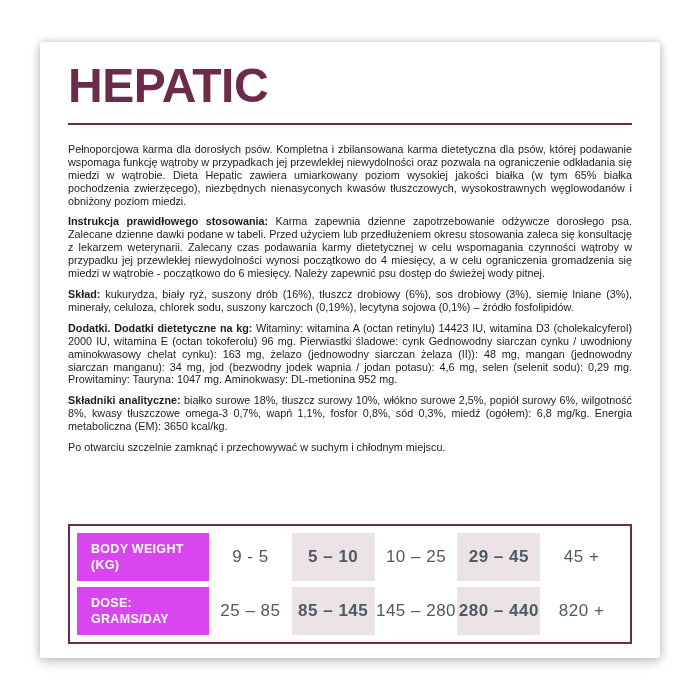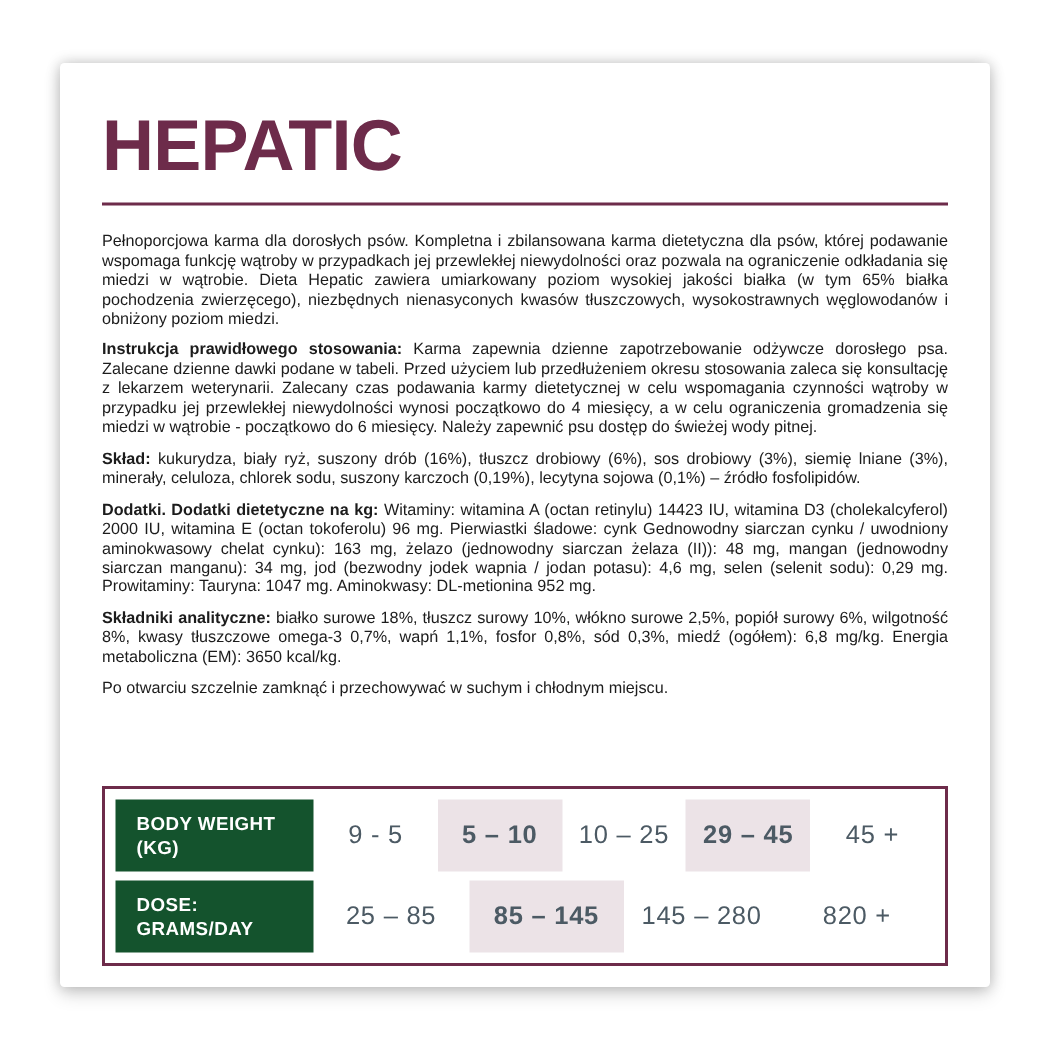--- a/index.html
+++ b/index.html
@@ -19,21 +19,21 @@
   .card {
     position: absolute;
     left: 40px;
     top: 42px;
     width: 620px;
     height: 616px;
     box-sizing: border-box;
     background: #ffffff;
     border-radius: 3px;
     box-shadow: 0 0 9px rgba(0,0,0,0.22), 0 5px 12px rgba(0,0,0,0.14);
-    padding: 32px 28px 14px 28px;
+    padding: 20px 28px 14px 28px;
     display: flex;
     flex-direction: column;
   }
   .title {
     margin: 0;
     color: #6d2b4a;
     font-size: 48px;
     font-weight: bold;
     letter-spacing: -0.5px;
     line-height: 1.02;
@@ -77,21 +77,21 @@
     display: flex;
     height: 48px;
   }
   .g-row + .g-row {
     margin-top: 6px;
   }
   .g-label {
     width: 132px;
     flex: 0 0 132px;
     box-sizing: border-box;
-    background: #14532d;
+    background: #d946ef;
     color: #ffffff;
     font-weight: bold;
     font-size: 12.5px;
     line-height: 1.3;
     letter-spacing: 0.3px;
     display: flex;
     align-items: center;
     padding: 0 12px 0 14px;
   }
   .g-cell {
@@ -138,20 +138,21 @@
           <div class="g-cell">10 – 25</div>
           <div class="g-cell alt">29 – 45</div>
           <div class="g-cell">45 +</div>
         </div>
 
         <div class="g-row">
           <div class="g-label">DOSE: GRAMS/DAY</div>
           <div class="g-cell">25 – 85</div>
           <div class="g-cell alt">85 – 145</div>
           <div class="g-cell">145 – 280</div>
+          <div class="g-cell alt">280 – 440</div>
           <div class="g-cell">820 +</div>
         </div>
 
       </div>
     </div>
 
   </div>
 </div>
 
 </body></html>

